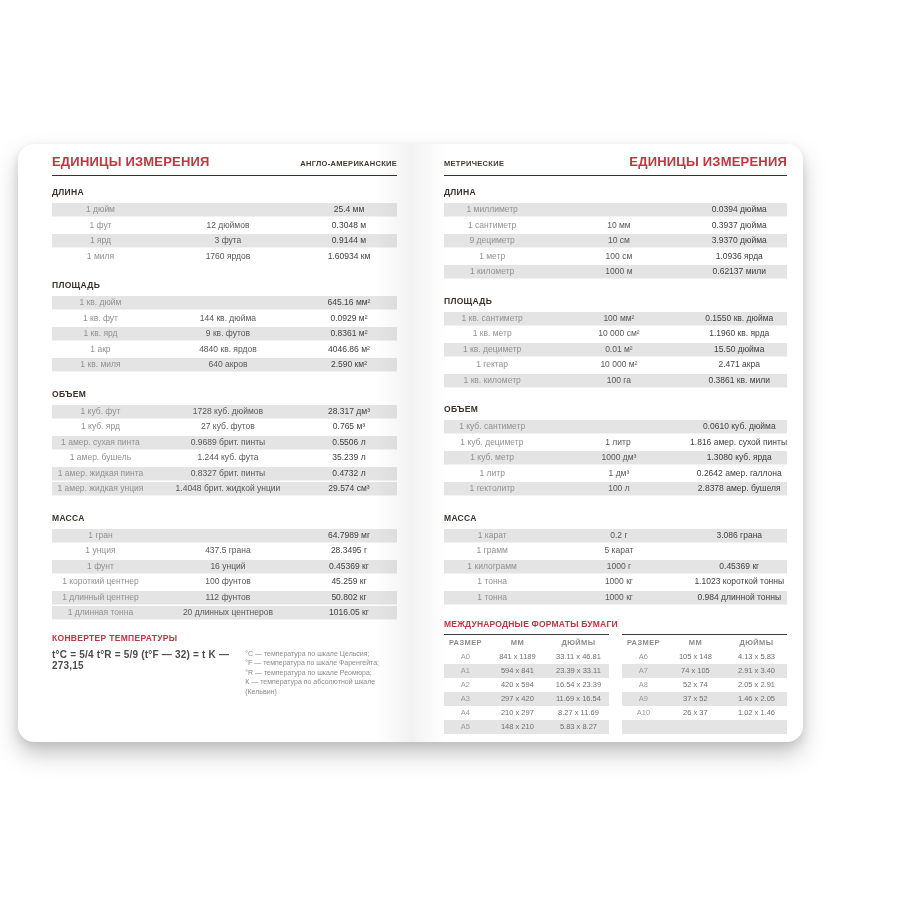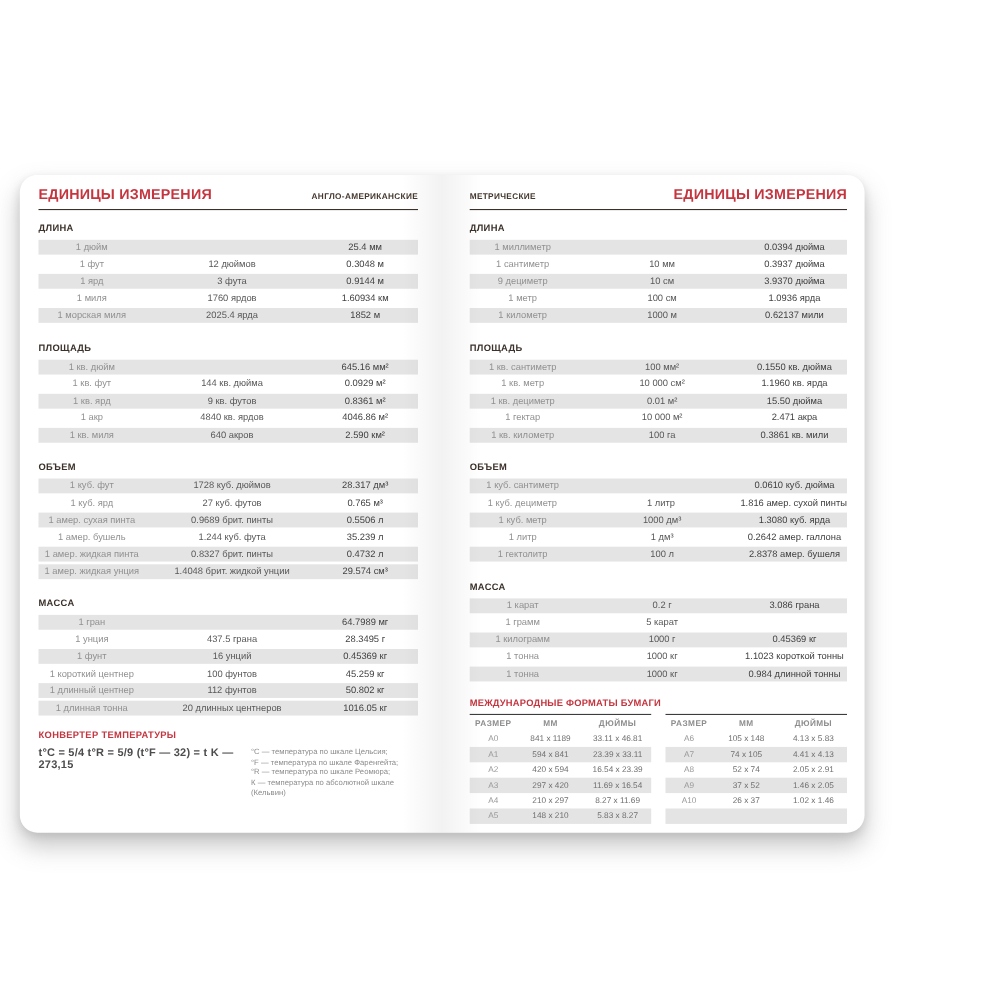--- a/index.html
+++ b/index.html
@@ -1,24 +1,24 @@
 <!DOCTYPE html>
 <html><head>
 <meta charset="utf-8">
 <style>
   html,body { margin:0; padding:0; }
   body {
     width:900px; height:900px; background:#ffffff; position:relative;
     font-family:"Liberation Sans", sans-serif; overflow:hidden;
   }
   .card {
-    position:absolute; left:18px; top:159px; width:768px; height:598px;
+    position:absolute; left:18px; top:144px; width:768px; height:598px;
     background:#ffffff; border-radius:16px;
     box-shadow: 0 12px 22px rgba(105,105,105,.38), 0 3px 8px rgba(0,0,0,.10);
-    display:flex; overflow:hidden;
+    display:flex; overflow:hidden;padding-left:17px;
   }
   .card::after {
     content:""; position:absolute; left:50%; top:0; bottom:0; width:72px;
     transform:translateX(-50%); pointer-events:none;
     background:linear-gradient(90deg, rgba(0,0,0,0) 0%, rgba(0,0,0,.05) 50%, rgba(0,0,0,0) 100%);
   }
   .page { width:50%; box-sizing:border-box; padding-top:10px; }
   .page-left  { padding-left:17px; padding-right:22px; }
   .page-right { padding-left:25px; padding-right:16px; }
   .page-header {
@@ -79,25 +79,20 @@
           <div class="mrow shade">
             <span class="c1">1 ярд</span>
             <span class="c2">3 фута</span>
             <span class="c3">0.9144 м</span>
           </div>
           <div class="mrow">
             <span class="c1">1 миля</span>
             <span class="c2">1760 ярдов</span>
             <span class="c3">1.60934 км</span>
           </div>
-          <div class="mrow shade">
-            <span class="c1">1 морская миля</span>
-            <span class="c2">2025.4 ярда</span>
-            <span class="c3">1852 м</span>
-          </div>
         </div>
         <div class="section">
           <div class="section-label">ПЛОЩАДЬ</div>
           <div class="mrow shade">
             <span class="c1">1 кв. дюйм</span>
             <span class="c2"></span>
             <span class="c3">645.16 мм²</span>
           </div>
           <div class="mrow">
             <span class="c1">1 кв. фут</span>
@@ -370,21 +365,21 @@
               <span class="pc3">ДЮЙМЫ</span>
             </div>
             <div class="prow">
               <span class="pc1">A6</span>
               <span class="pc2">105 x 148</span>
               <span class="pc3">4.13 x 5.83</span>
             </div>
             <div class="prow shade">
               <span class="pc1">A7</span>
               <span class="pc2">74 x 105</span>
-              <span class="pc3">4.41 x 4.13</span>
+              <span class="pc3">2.91 x 3.40</span>
             </div>
             <div class="prow">
               <span class="pc1">A8</span>
               <span class="pc2">52 x 74</span>
               <span class="pc3">2.05 x 2.91</span>
             </div>
             <div class="prow shade">
               <span class="pc1">A9</span>
               <span class="pc2">37 x 52</span>
               <span class="pc3">1.46 x 2.05</span>

